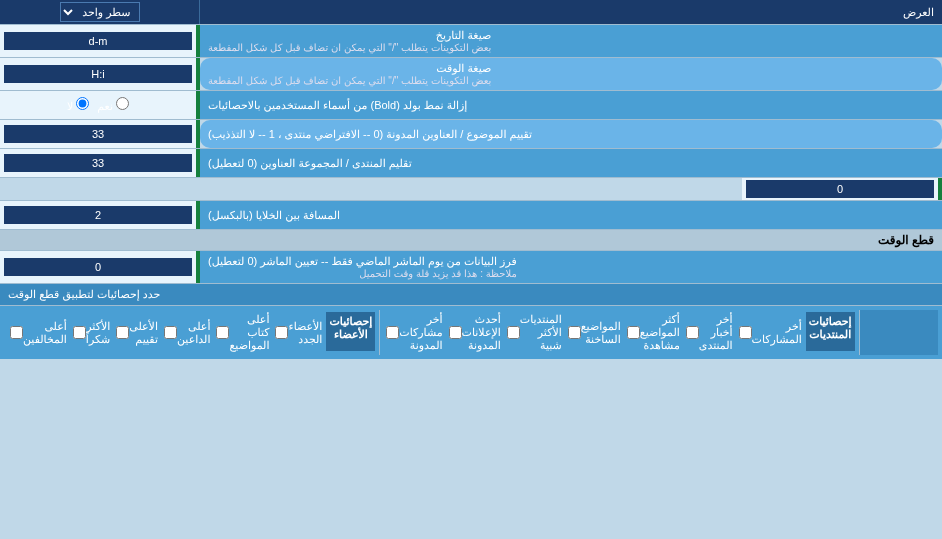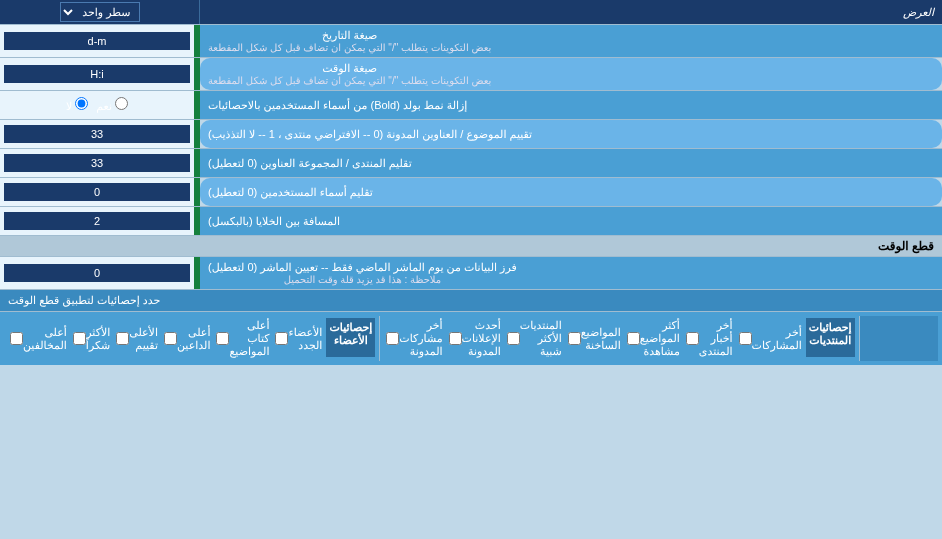--- a/index.html
+++ b/index.html
@@ -16,40 +16,40 @@
     .row {
       display: flex;
       width: 100%;
       border-bottom: 1px solid #a0bcd0;
     }
     .row-label {
       flex: 1;
       background: #4a9fd4;
       color: #fff;
       padding: 4px 8px;
-      text-align: center;
+      text-align: right;
       display: flex;
       align-items: center;
       justify-content: flex-end;
       font-size: 11px;
       min-height: 28px;
     }
     .row-label.light {
       background: #6ab4e8;
       border-radius: 10px;
     }
     .row-input {
       width: 200px;
       min-width: 200px;
       background: #e8f4fc;
       display: flex;
       align-items: center;
       justify-content: center;
       padding: 2px 4px;
-      border-right: 6px solid #15803d;
+      border-right: 4px solid #15803d;
     }
     .row-input input[type="text"] {
       width: 100%;
       background: #1a3a6a;
       color: #fff;
       border: none;
       padding: 3px 6px;
       text-align: center;
       font-size: 11px;
       direction: ltr;
@@ -72,21 +72,20 @@
       color: #fff;
       border-bottom: 1px solid #a0bcd0;
       min-height: 24px;
       align-items: center;
     }
     .header-left {
       flex: 1;
       padding: 3px 8px;
       text-align: right;
       font-size: 11px;
-      font-style: italic;
     }
     .header-right {
       width: 200px;
       min-width: 200px;
       display: flex;
       align-items: center;
       justify-content: center;
       border-right: 1px solid #3a6a9a;
       padding: 2px;
     }
@@ -233,23 +232,20 @@
   <div class="row">
     <div class="row-label">
       <span>تقليم المنتدى / المجموعة العناوين (0 لتعطيل)</span>
     </div>
     <div class="row-input">
       <input type="text" value="33" style="">
     </div>
   </div>
 
   <div class="row">
-    <div class="row-label light">
-      <span>تقليم أسماء المستخدمين (0 لتعطيل)</span>
-    </div>
     <div class="row-input">
       <input type="text" value="0" style="">
     </div>
   </div>
 
   <div class="row">
     <div class="row-label">
       <span>المسافة بين الخلايا (بالبكسل)</span>
     </div>
     <div class="row-input">

